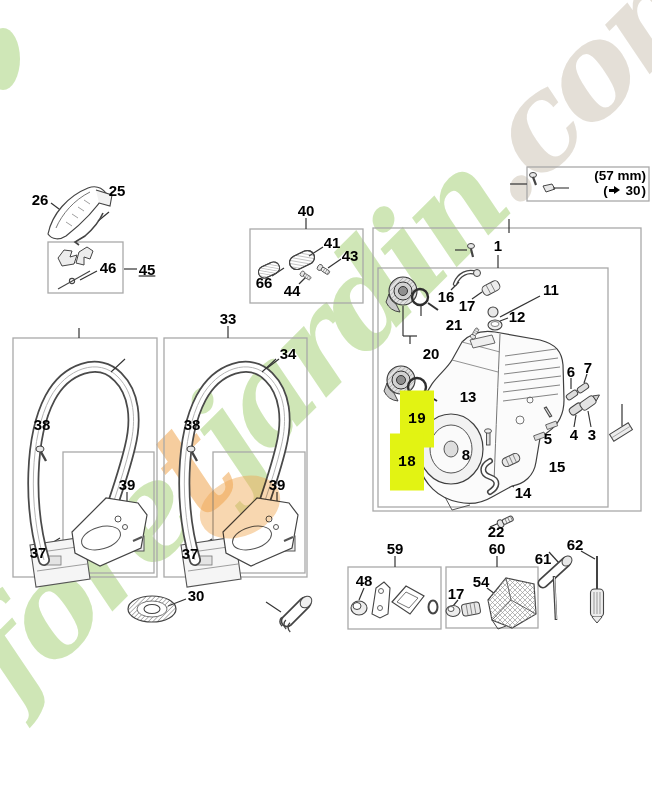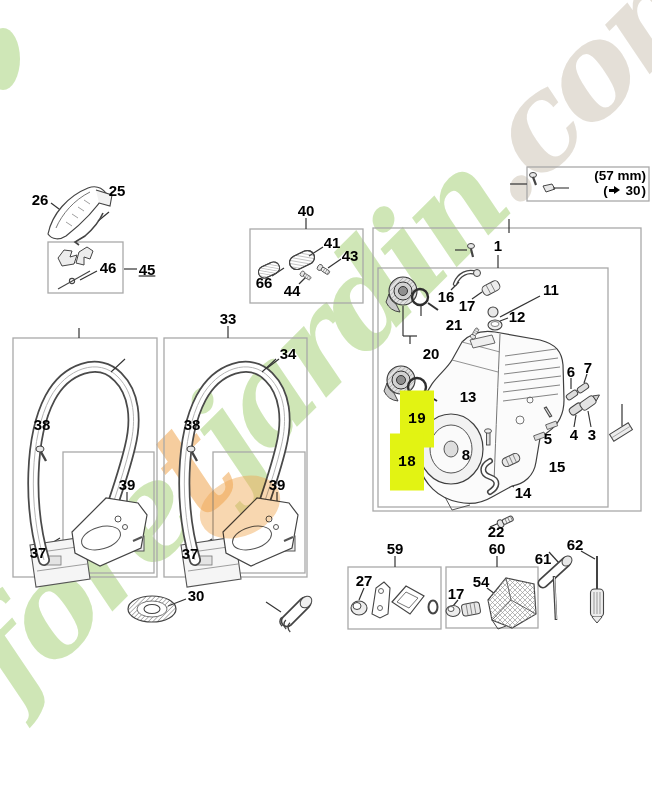--- a/index.html
+++ b/index.html
@@ -409,21 +409,21 @@
       <div class="part-label" style="left: 466px; top: 454px;">8</div>
       <div class="part-label" style="left: 548px; top: 438px;">5</div>
       <div class="part-label" style="left: 574px; top: 434px;">4</div>
       <div class="part-label" style="left: 592px; top: 434px;">3</div>
       <div class="part-label" style="left: 571px; top: 371px;">6</div>
       <div class="part-label" style="left: 588px; top: 367px;">7</div>
       <div class="part-label" style="left: 557px; top: 466px;">15</div>
       <div class="part-label" style="left: 523px; top: 492px;">14</div>
       <div class="part-label" style="left: 496px; top: 531px;">22</div>
       <div class="part-label" style="left: 395px; top: 548px;">59</div>
-      <div class="part-label" style="left: 364px; top: 580px;">27</div>
+      <div class="part-label" style="left: 364px; top: 580px;">48</div>
       <div class="part-label" style="left: 497px; top: 548px;">60</div>
       <div class="part-label" style="left: 481px; top: 581px;">54</div>
       <div class="part-label" style="left: 456px; top: 593px;">17</div>
       <div class="part-label" style="left: 543px; top: 545px; margin-top: 13px;">61</div>
       <div class="part-label" style="left: 575px; top: 544px;">62</div>
     </div>
 
   <div class="callout-text">
     <div class="row">
         <span>(57 mm)</span>

